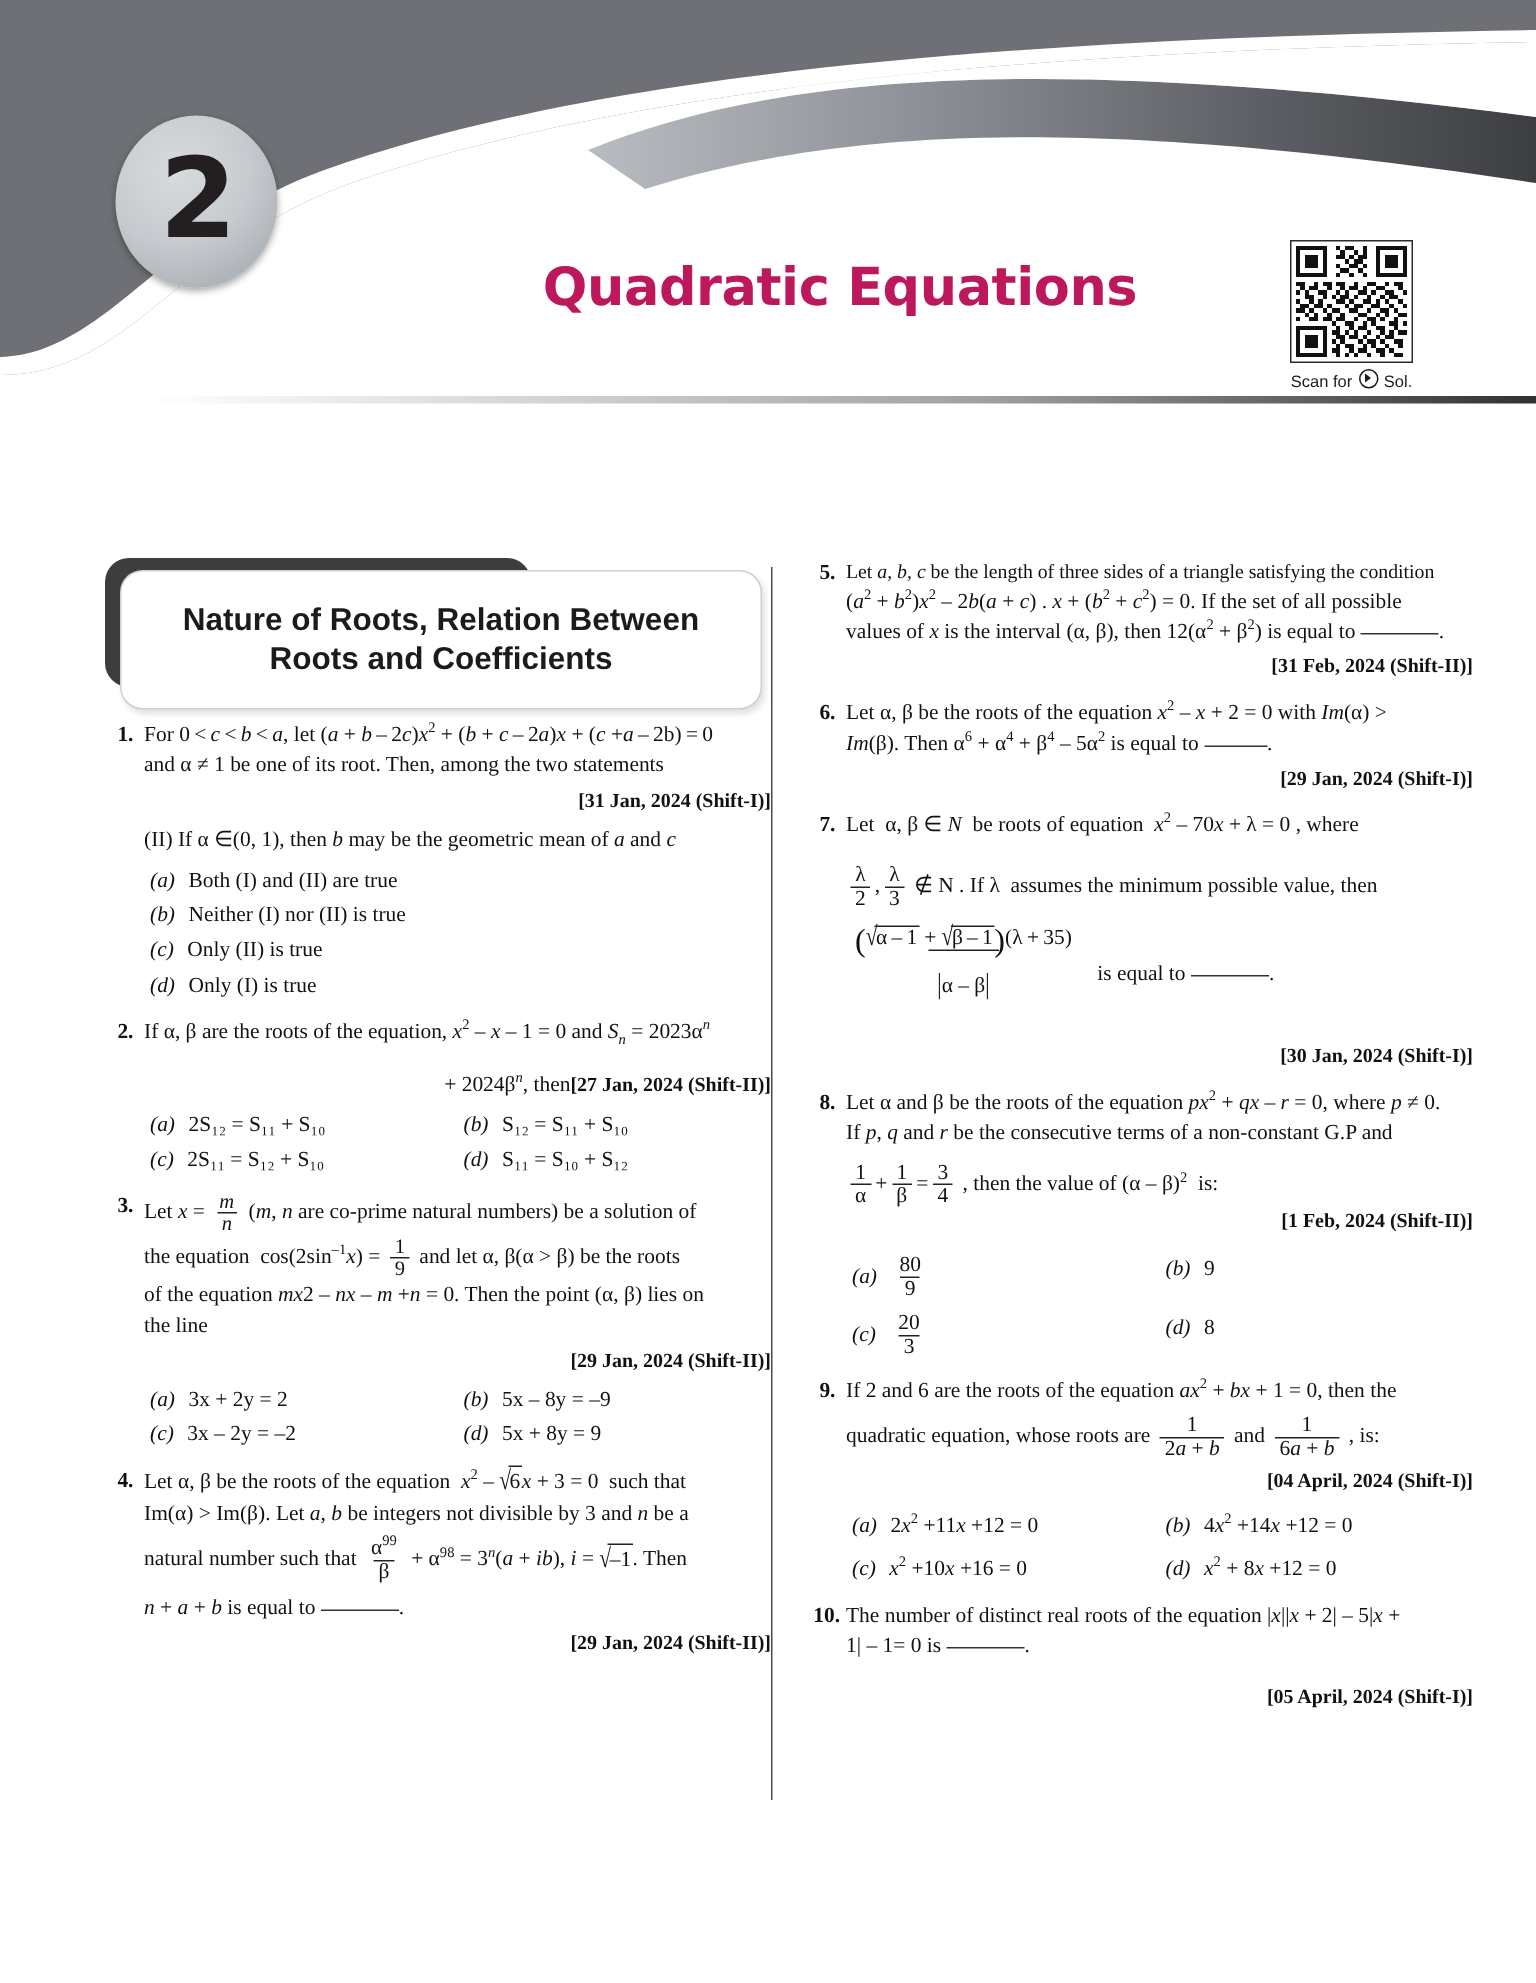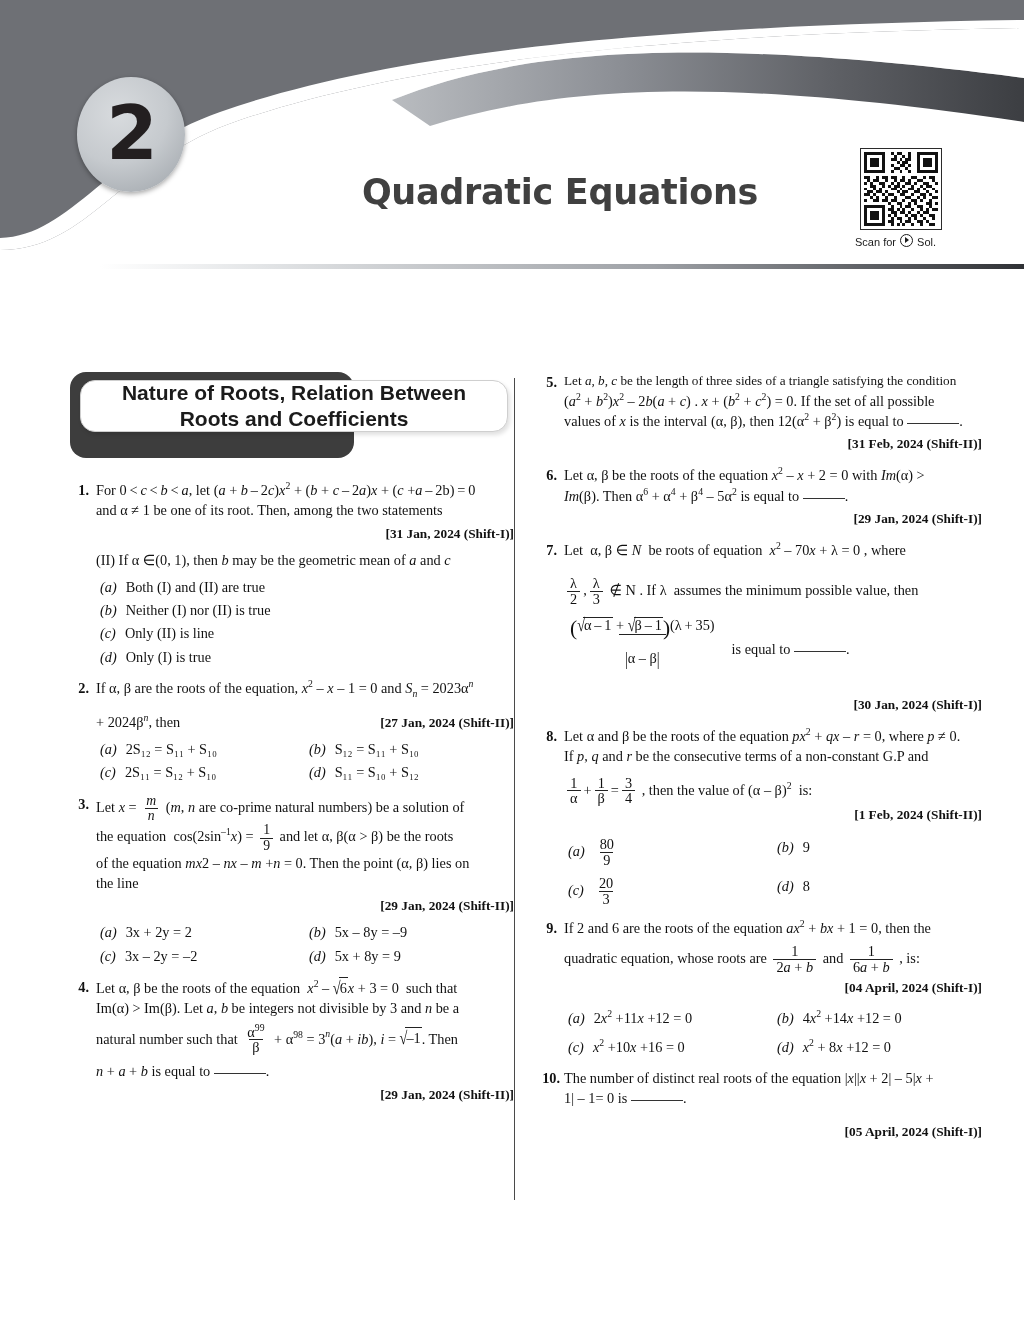--- a/index.html
+++ b/index.html
@@ -50,29 +50,30 @@
 
   #chapter-title {
     position: absolute;
     left: 300px;
     top: 172px;
     width: 520px;
     text-align: center;
     font-family: "DejaVu Sans", sans-serif;
     font-weight: bold;
     font-size: 35px;
-    color: #404040;
+    color: #be185d;
     letter-spacing: -0.3px;
   }
 
   #qr-block {
     position: absolute;
     left: 855px;
-    top: 148px;
+    top: 160px;
     width: 92px;
+    text-align: center;
   }
   #qr-frame {
     width: 82px;
     height: 82px;
     border: 1.5px solid #2b2b2b;
     background: #ffffff;
     padding: 3px;
     box-sizing: border-box;
     margin: 0 auto;
   }
@@ -139,21 +140,21 @@
     left: 0; top: 0;
     width: 284px;
     height: 86px;
     border-radius: 16px;
     background: #3d3d3d;
   }
   #section-heading-box {
     position: absolute;
     left: 10px; top: 8px;
     width: 428px;
-    height: 52px;
+    height: 93px;
     box-sizing: border-box;
     border: 1px solid #cfcfcf;
     border-radius: 15px;
     background: #ffffff;
     box-shadow: 2px 3px 4px rgba(0,0,0,0.12);
     display: flex;
     align-items: center;
     justify-content: center;
     padding: 0 14px;
   }
@@ -486,35 +487,35 @@
           <span class="opt">
             <span class="opt-label">(a)</span>
             <span class="opt-text">Both (I) and (II) are true</span>
           </span>
           <span class="opt">
             <span class="opt-label">(b)</span>
             <span class="opt-text">Neither (I) nor (II) is true</span>
           </span>
           <span class="opt">
             <span class="opt-label">(c)</span>
-            <span class="opt-text">Only (II) is line</span>
+            <span class="opt-text">Only (II) is true</span>
           </span>
           <span class="opt">
             <span class="opt-label">(d)</span>
             <span class="opt-text">Only (I) is true</span>
           </span>
         </span>
       </div>
     </div>
 
     <div class="question">
       <span class="q-num">2.</span>
       <div class="q-body">
         <span class="q-line">If α, β are the roots of the equation, <i>x</i><sup>2</sup> – <i>x</i> – 1 = 0 and <i>S<sub>n</sub></i> = 2023α<i><sup>n</sup></i></span>
-        <span class="q-line" style="display:flex; justify-content:space-between; align-items:baseline;">
+        <span class="q-line" style="display:flex; justify-content:flex-end; align-items:baseline;">
           <span>+ 2024β<i><sup>n</sup></i>, then</span>
           <span class="source" style="margin-top:16px;">[27 Jan, 2024 (Shift-II)]</span>
         </span>
         <span class="options">
           <span class="opt-row">
             <span class="opt">
               <span class="opt-label">(a)</span>
               <span class="opt-text">2S₁₂ = S₁₁ + S₁₀</span>
             </span>
             <span class="opt">

